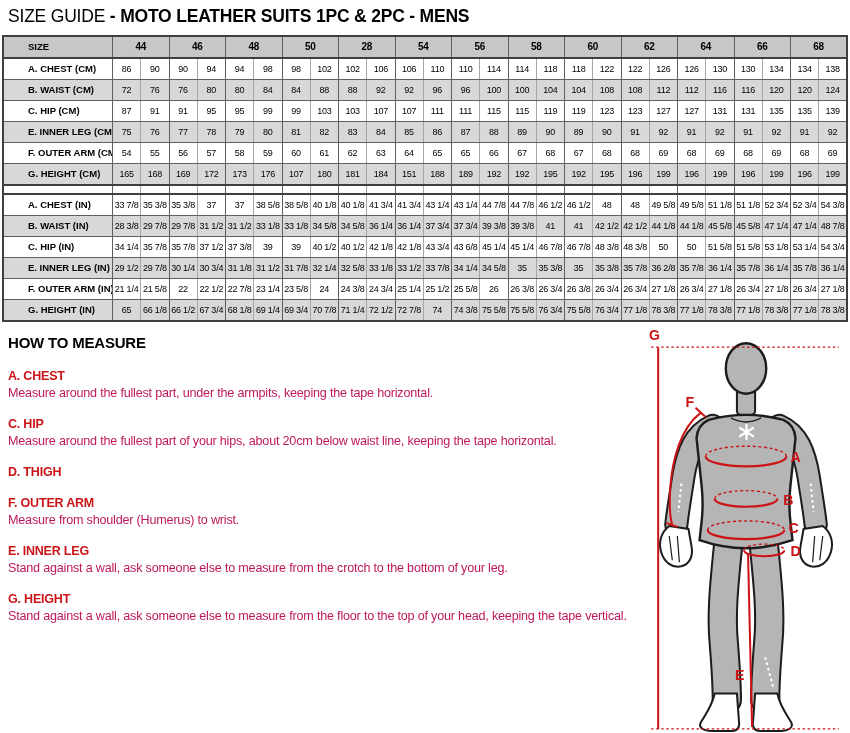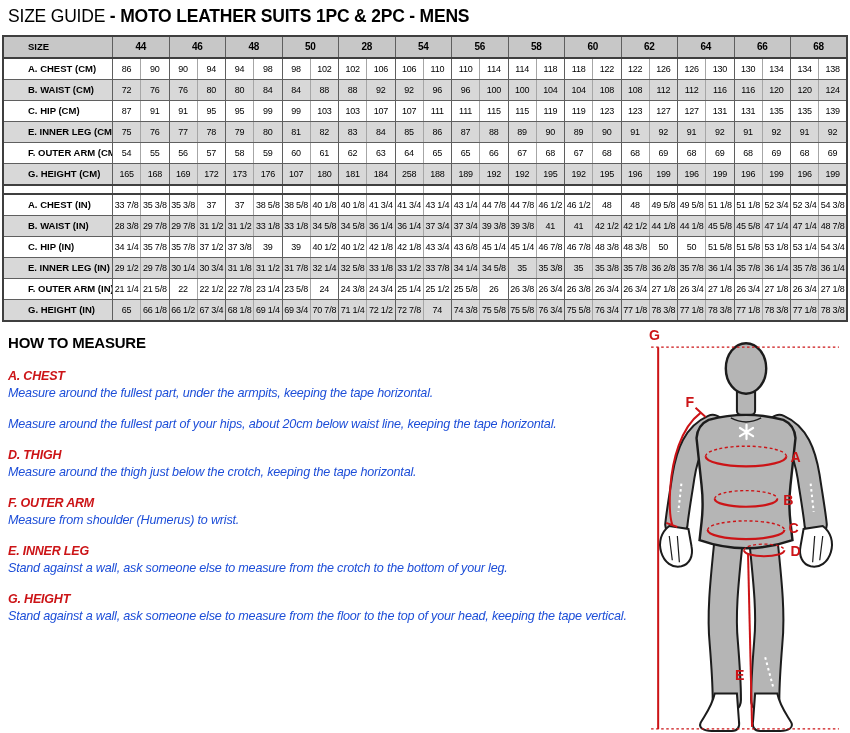--- a/index.html
+++ b/index.html
@@ -25,23 +25,23 @@
   }
   table.size-table thead th{background:var(--header-gray);font-size:10px;font-weight:bold;border-bottom:2px solid #3f3f3f;}
   tr.shaded td{background:var(--row-gray);}
   tr.plain td{background:#ffffff;}
   tr.sep-row td{height:7px;line-height:7px;background:#fff;border-top:2px solid #3f3f3f;border-bottom:2px solid #3f3f3f;}
 
   
   .content{display:flex;margin-top:6px;padding-left:6px;}
   .measure-col{width:636px;flex:none;}
   .htm-heading{font-size:15px;font-weight:bold;margin:6px 0 18px 0;letter-spacing:-0.2px;}
-  .m-item{margin-bottom:17px;font-style:italic;}
+  .m-item{margin-bottom:17px;}
   .m-key{color:var(--accent);font-weight:bold;font-size:12.5px;margin:0 0 3px 0;letter-spacing:-0.2px;}
-  .m-text{font-size:12.6px;margin:0;color:#1d4ed8;letter-spacing:-0.2px;}
+  .m-text{font-size:12.6px;margin:0;color:#be185d;letter-spacing:-0.2px;}
 
   
   .diagram{width:204px;flex:none;margin-top:-4px;}
   svg .redline{stroke:var(--accent);fill:none;}
   svg .redlabel{fill:var(--accent);font-weight:bold;font-size:14px;font-family:"Liberation Sans",sans-serif;}
   svg .blackline{stroke:#1c1c1c;fill:none;}
   svg .grayline{stroke:var(--body-gray);fill:none;}
 </style>
 </head>
 <body>
@@ -220,21 +220,21 @@
           <td class="size-start">165</td>
           <td>168</td>
           <td class="size-start">169</td>
           <td>172</td>
           <td class="size-start">173</td>
           <td>176</td>
           <td class="size-start">107</td>
           <td>180</td>
           <td class="size-start">181</td>
           <td>184</td>
-          <td class="size-start">258</td>
+          <td class="size-start">151</td>
           <td>188</td>
           <td class="size-start">189</td>
           <td>192</td>
           <td class="size-start">192</td>
           <td>195</td>
           <td class="size-start">192</td>
           <td>195</td>
           <td class="size-start">196</td>
           <td>199</td>
           <td class="size-start">196</td>
@@ -453,25 +453,25 @@
   <div class="content">
 
     <div class="measure-col">
       <h2 class="htm-heading">HOW TO MEASURE</h2>
       <div>
           <div class="m-item">
             <p class="m-key">A. CHEST</p>
             <p class="m-text">Measure around the fullest part, under the armpits, keeping the tape horizontal.</p>
           </div>
           <div class="m-item">
+            <p class="m-key">C. HIP</p>
             <p class="m-text">Measure around the fullest part of your hips, about 20cm below waist line, keeping the tape horizontal.</p>
           </div>
           <div class="m-item">
             <p class="m-key">D. THIGH</p>
-            <p class="m-text">Measure around the thigh just below the crotch, keeping the tape horizontal.</p>
           </div>
           <div class="m-item">
             <p class="m-key">F. OUTER ARM</p>
             <p class="m-text">Measure from shoulder (Humerus) to wrist.</p>
           </div>
           <div class="m-item">
             <p class="m-key">E. INNER LEG</p>
             <p class="m-text">Stand against a wall, ask someone else to measure from the crotch to the bottom of your leg.</p>
           </div>
           <div class="m-item">

